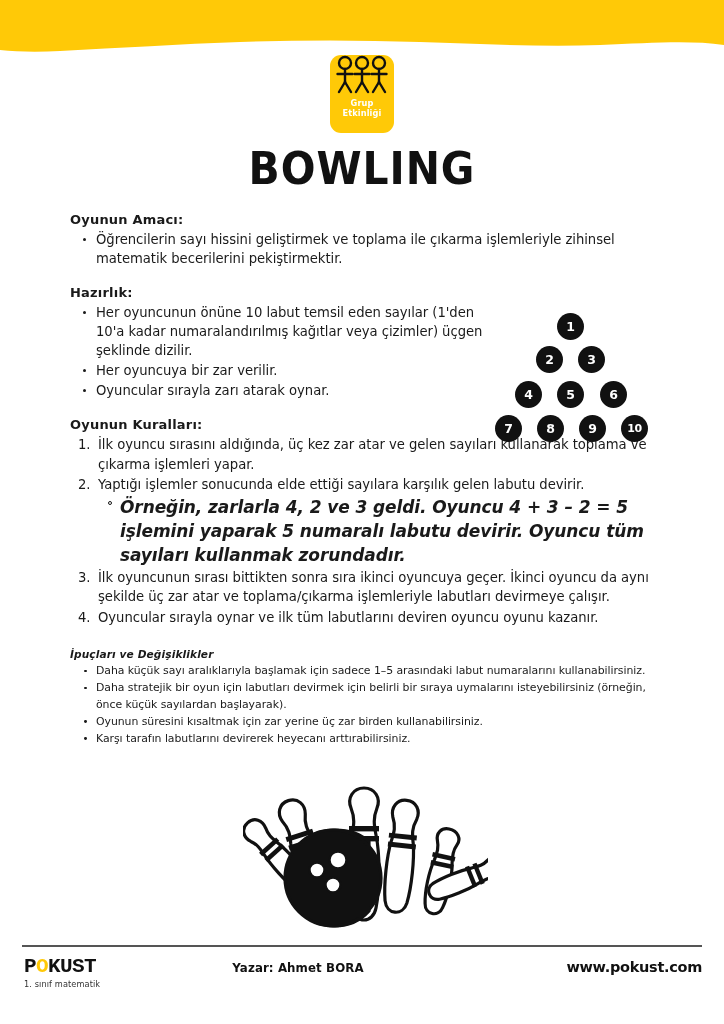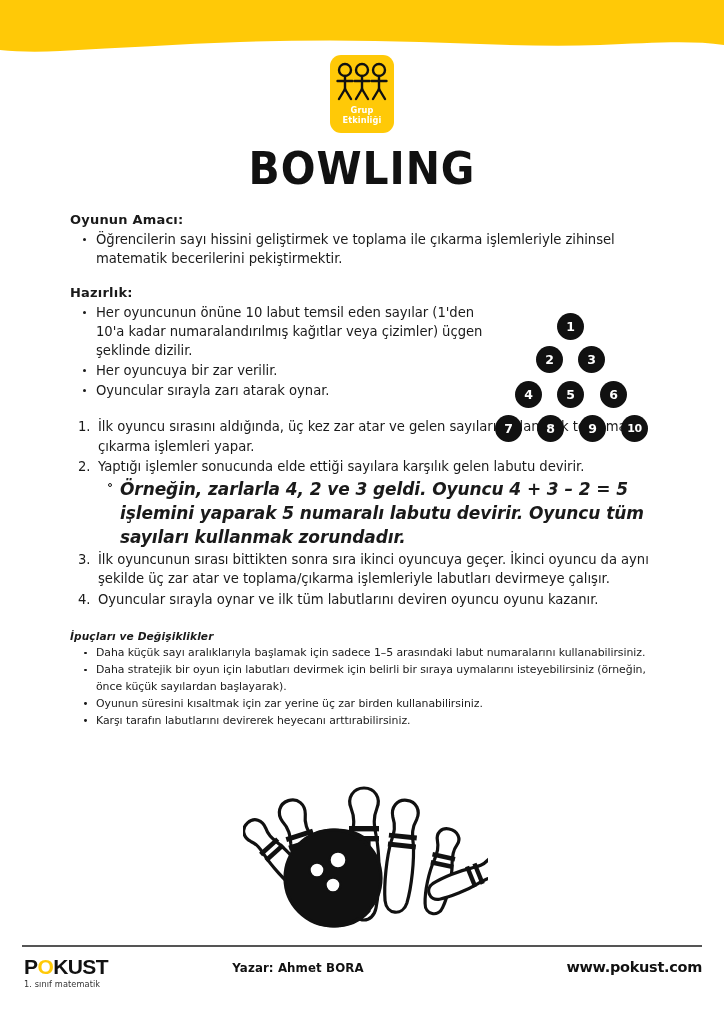--- a/index.html
+++ b/index.html
@@ -35,21 +35,20 @@
     left: 50%;
     transform: translateX(-50%);
     width: 64px;
     height: 78px;
     background: #FFC907;
     border-radius: 11px;
     display: flex;
     flex-direction: column;
     align-items: center;
     justify-content: flex-start;
-    padding-top: 7px;
     box-sizing: border-box;
   }
   #badge .figures { line-height: 0; }
   #badge .badge-text {
     margin-top: 3px;
     color: #ffffff;
     font-family: "DejaVu Sans", sans-serif;
     font-weight: bold;
     font-size: 8.2px;
     line-height: 10px;
@@ -239,21 +238,21 @@
     width: 724px;
     height: 50px;
   }
   #logo {
     position: absolute;
     left: 24px;
     top: 4px;
     width: 130px;
   }
   #logo .logo-word {
-    font-family: Liberation Sans, sans-serif;
+    font-family: Liberation Mono, monospace;
     font-weight: bold;
     font-size: 21px;
     color: #111111;
     letter-spacing: -0.6px;
     line-height: 22px;
     white-space: nowrap;
   }
   #logo .logo-word .o {
     color: #FFC907;
     position: relative;
@@ -342,20 +341,21 @@
 
     <div class="sec-head">Hazırlık:</div>
     <ul class="bullets" style="width:400px;">
       <li>Her oyuncunun önüne 10 labut temsil eden sayılar (1'den 10'a kadar numaralandırılmış kağıtlar veya çizimler) üçgen şeklinde dizilir.</li>
       <li>Her oyuncuya bir zar verilir.</li>
       <li>Oyuncular sırayla zarı atarak oynar.</li>
     </ul>
 
     <div class="sec-gap"></div>
 
+    <div class="sec-head">Oyunun Kuralları:</div>
     <ol class="rules">
       <li>
         <span class="rule-text">İlk oyuncu sırasını aldığında, üç kez zar atar ve gelen sayıları kullanarak toplama ve çıkarma işlemleri yapar.</span>
       </li>
       <li>
         <span class="rule-text">Yaptığı işlemler sonucunda elde ettiği sayılara karşılık gelen labutu devirir.</span>
         <ul class="subnote">
           <li>Örneğin, zarlarla 4, 2 ve 3 geldi. Oyuncu 4 + 3 – 2 = 5 işlemini yaparak 5 numaralı labutu devirir. Oyuncu tüm sayıları kullanmak zorundadır.</li>
         </ul>
       </li>

